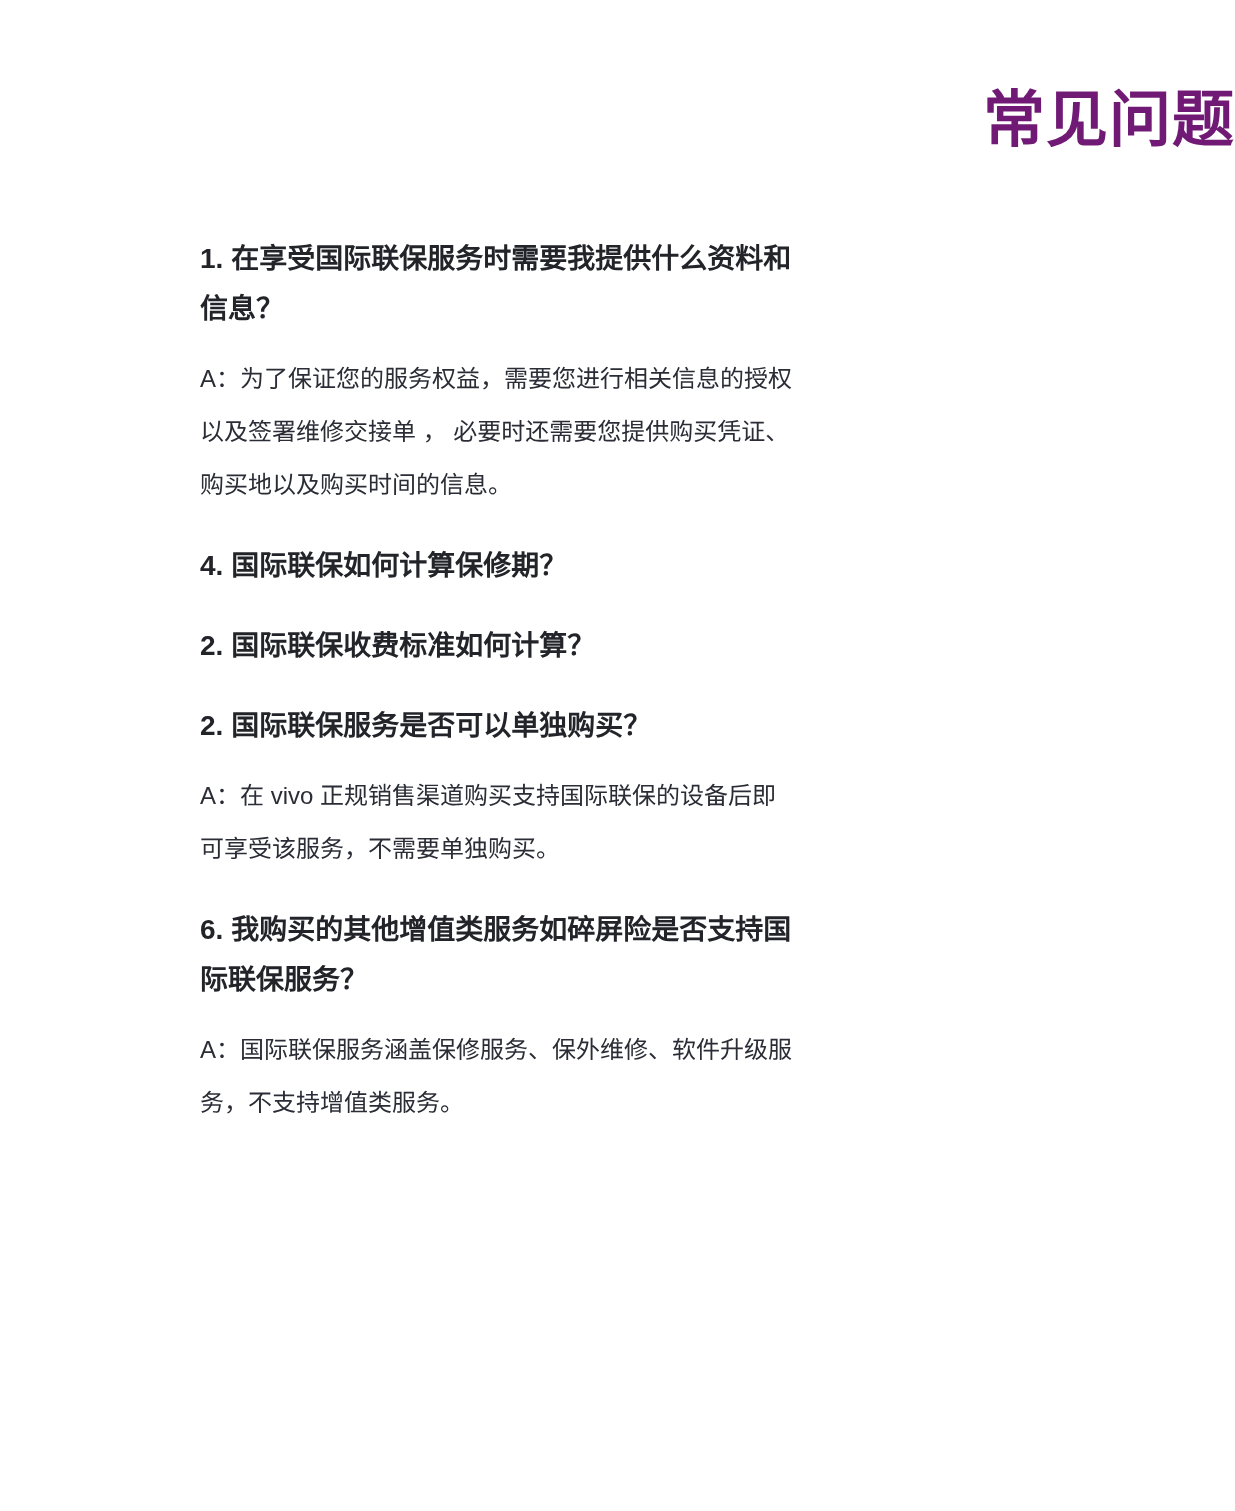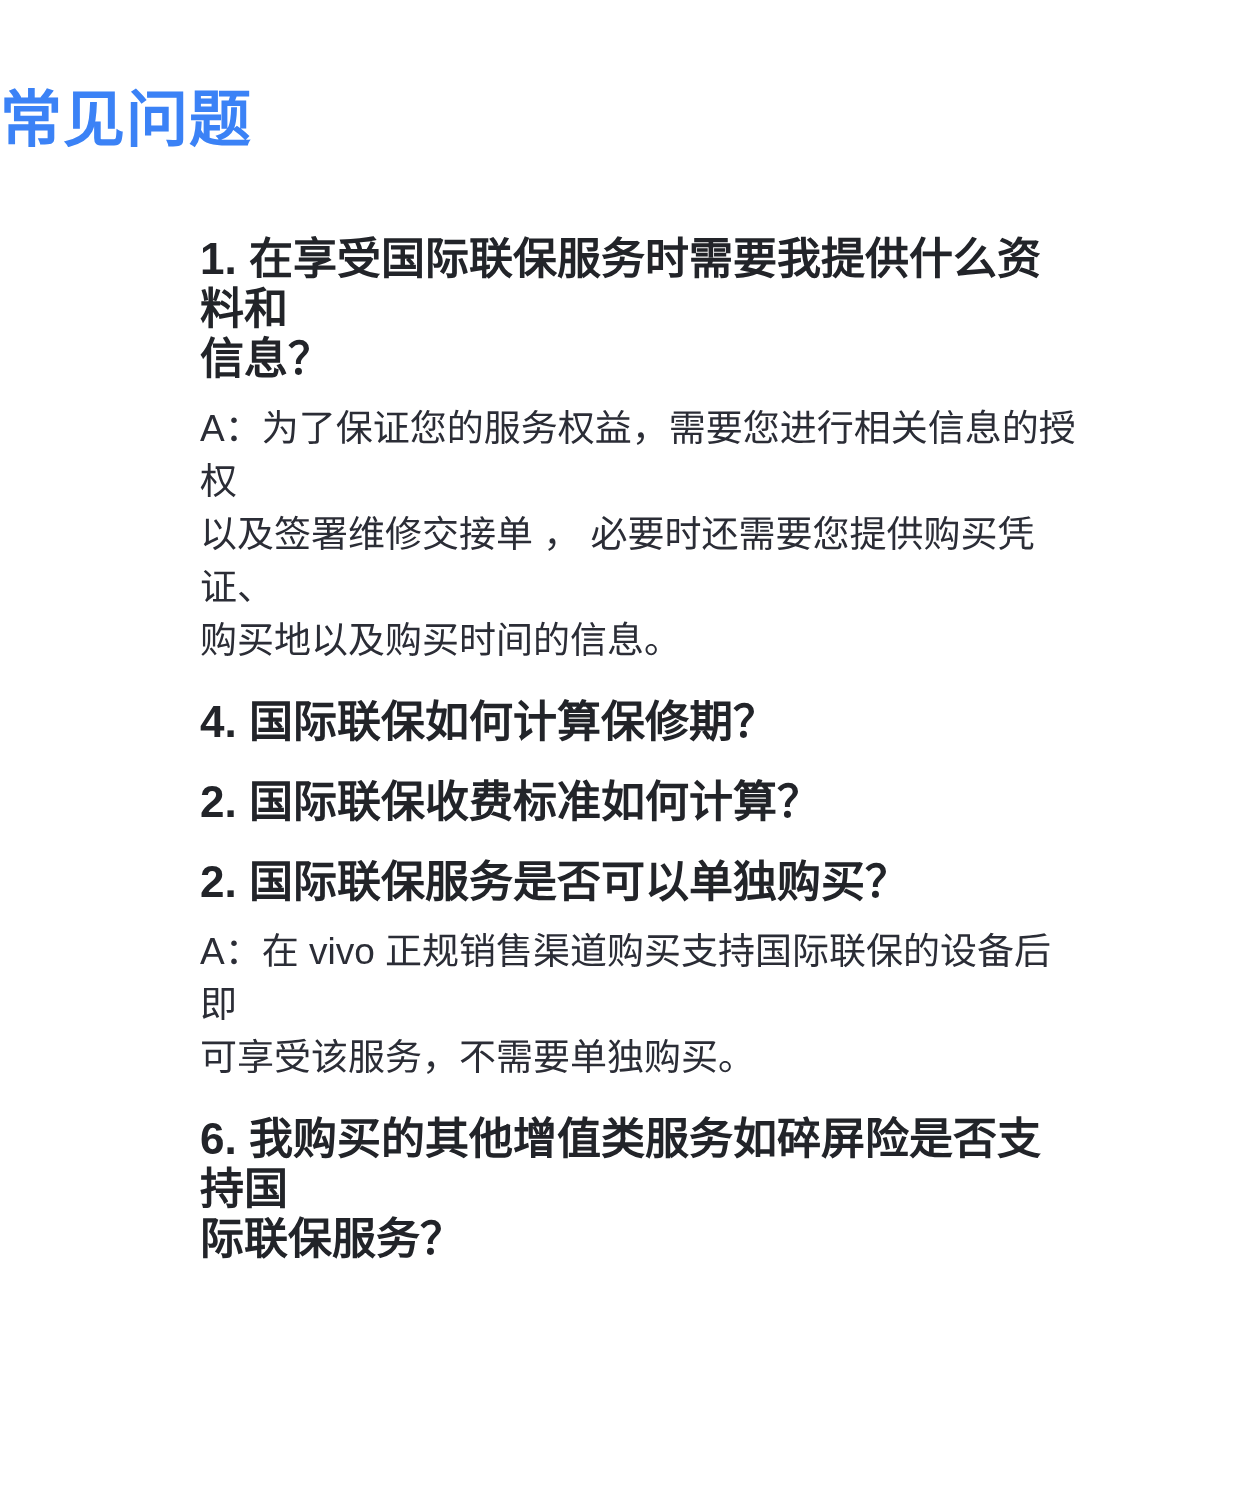--- a/index.html
+++ b/index.html
@@ -14,50 +14,50 @@
   }
   .page {
     width: 1235px;
     min-height: 1511px;
     background: #ffffff;
     box-sizing: border-box;
     overflow: hidden;
   }
   .page-title {
     margin: 84px 0 0 0;
-    text-align: left;
+    text-align: right;
     font-size: 62px;
     line-height: 72px;
     font-weight: 700;
     letter-spacing: 1px;
-    color: #3b82f6;
+    color: #701a75;
   }
   .content {
     box-sizing: content-box;
     width: 880px;
     padding: 0 0 78px 200px;
   }
   .faq-item {
     margin: 0;
     padding: 0;
   }
   .faq-question {
     margin: 30px 0 0 0;
-    font-size: 44px;
+    font-size: 28px;
     line-height: 50px;
     font-weight: 700;
     color: #222429;
     white-space: pre-wrap;
   }
   .faq-item:first-of-type .faq-question {
     margin-top: 78px;
   }
   .faq-answer {
     margin: 18px 0 0 0;
-    font-size: 37px;
+    font-size: 24px;
     line-height: 53px;
     font-weight: 400;
     color: #2b2d36;
     white-space: pre-wrap;
   }
 </style>
 </head>
 <body>
 
 <div class="page">
@@ -84,16 +84,18 @@
 
     <section class="faq-item">
       <h2 class="faq-question">2. 国际联保服务是否可以单独购买？</h2>
       <p class="faq-answer">A：在 vivo 正规销售渠道购买支持国际联保的设备后即
 可享受该服务，不需要单独购买。</p>
     </section>
 
     <section class="faq-item">
       <h2 class="faq-question">6. 我购买的其他增值类服务如碎屏险是否支持国
 际联保服务？</h2>
+      <p class="faq-answer">A：国际联保服务涵盖保修服务、保外维修、软件升级服
+务，不支持增值类服务。</p>
     </section>
 
   </div>
 </div>
 
 </body></html>

